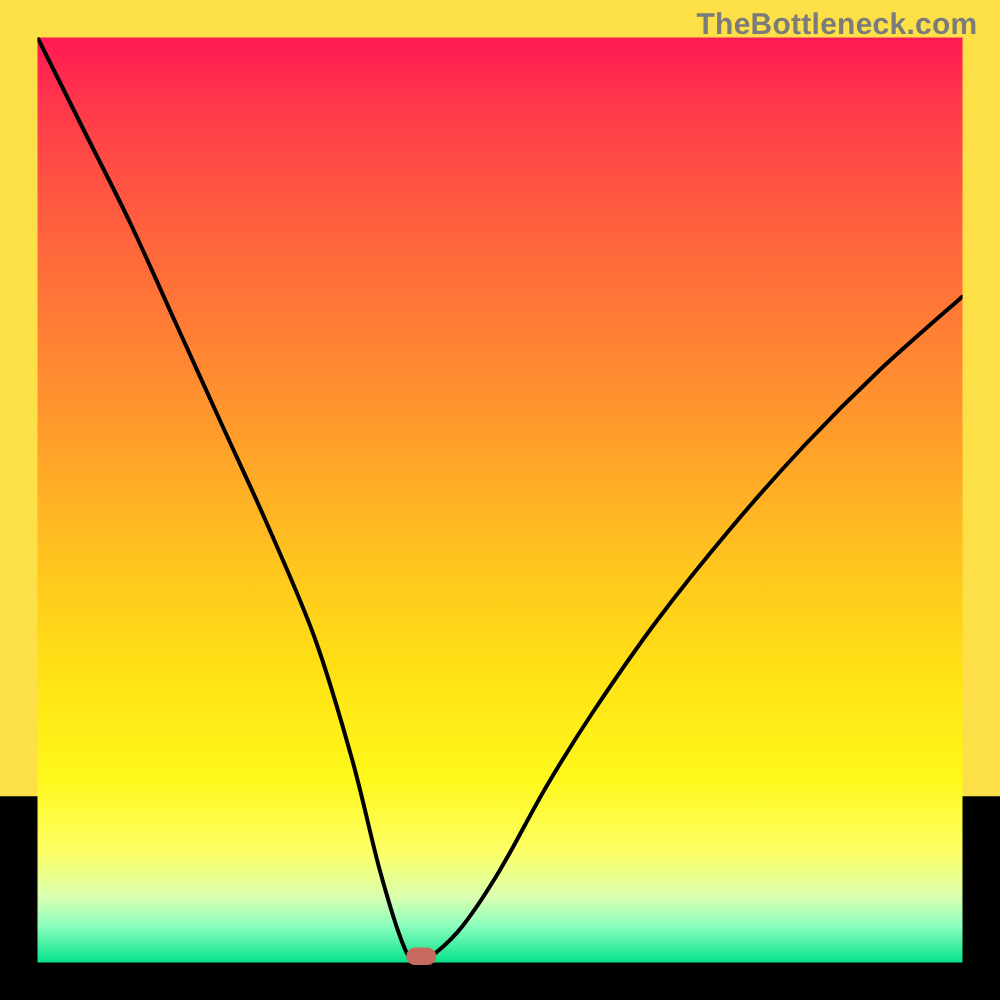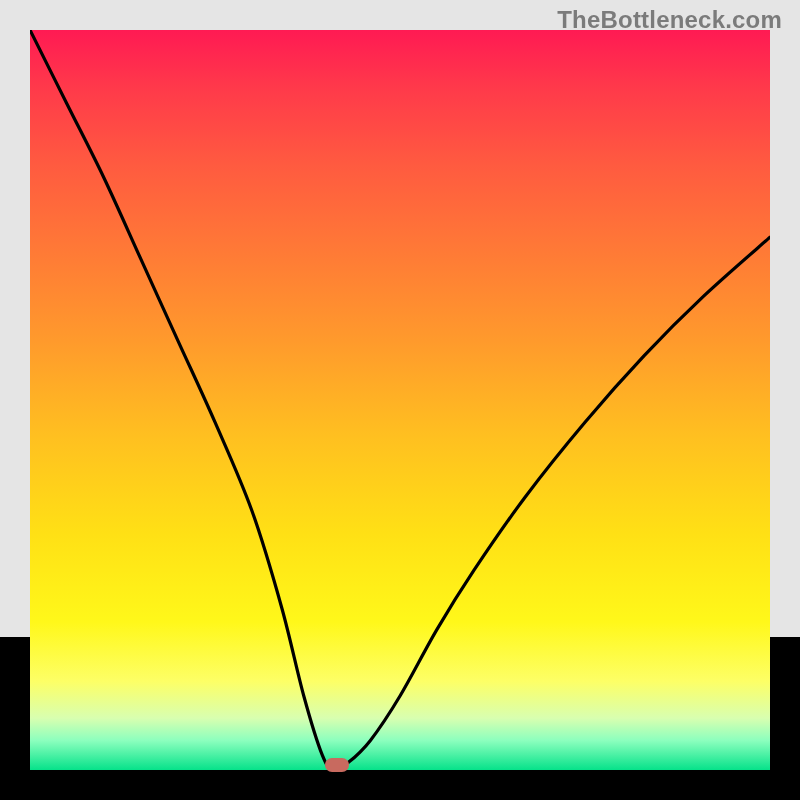--- a/index.html
+++ b/index.html
@@ -9,21 +9,21 @@
     height: 800px;
     background: #000;
     overflow: hidden;
   }
   .frame {
     position: absolute;
     top: 0;
     left: 0;
     width: 800px;
     height: 637px;
-    background: #e5e5e5;
+    background: #fde047;
   }
   .watermark {
     position: absolute;
     top: 6px;
     right: 18px;
     font-family: Arial, Helvetica, sans-serif;
     font-size: 24px;
     font-weight: 600;
     color: #7b7b7b;
     letter-spacing: 0.2px;

